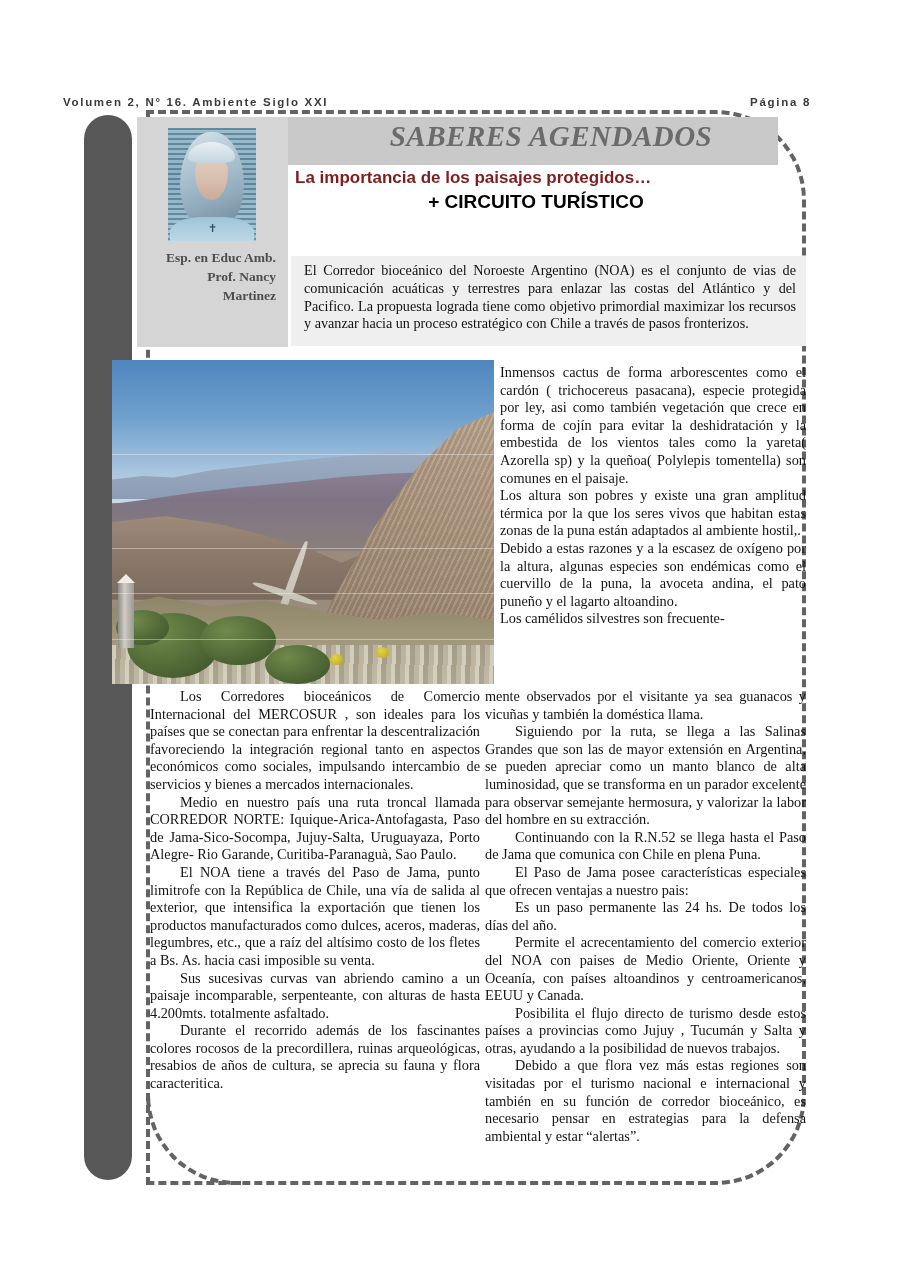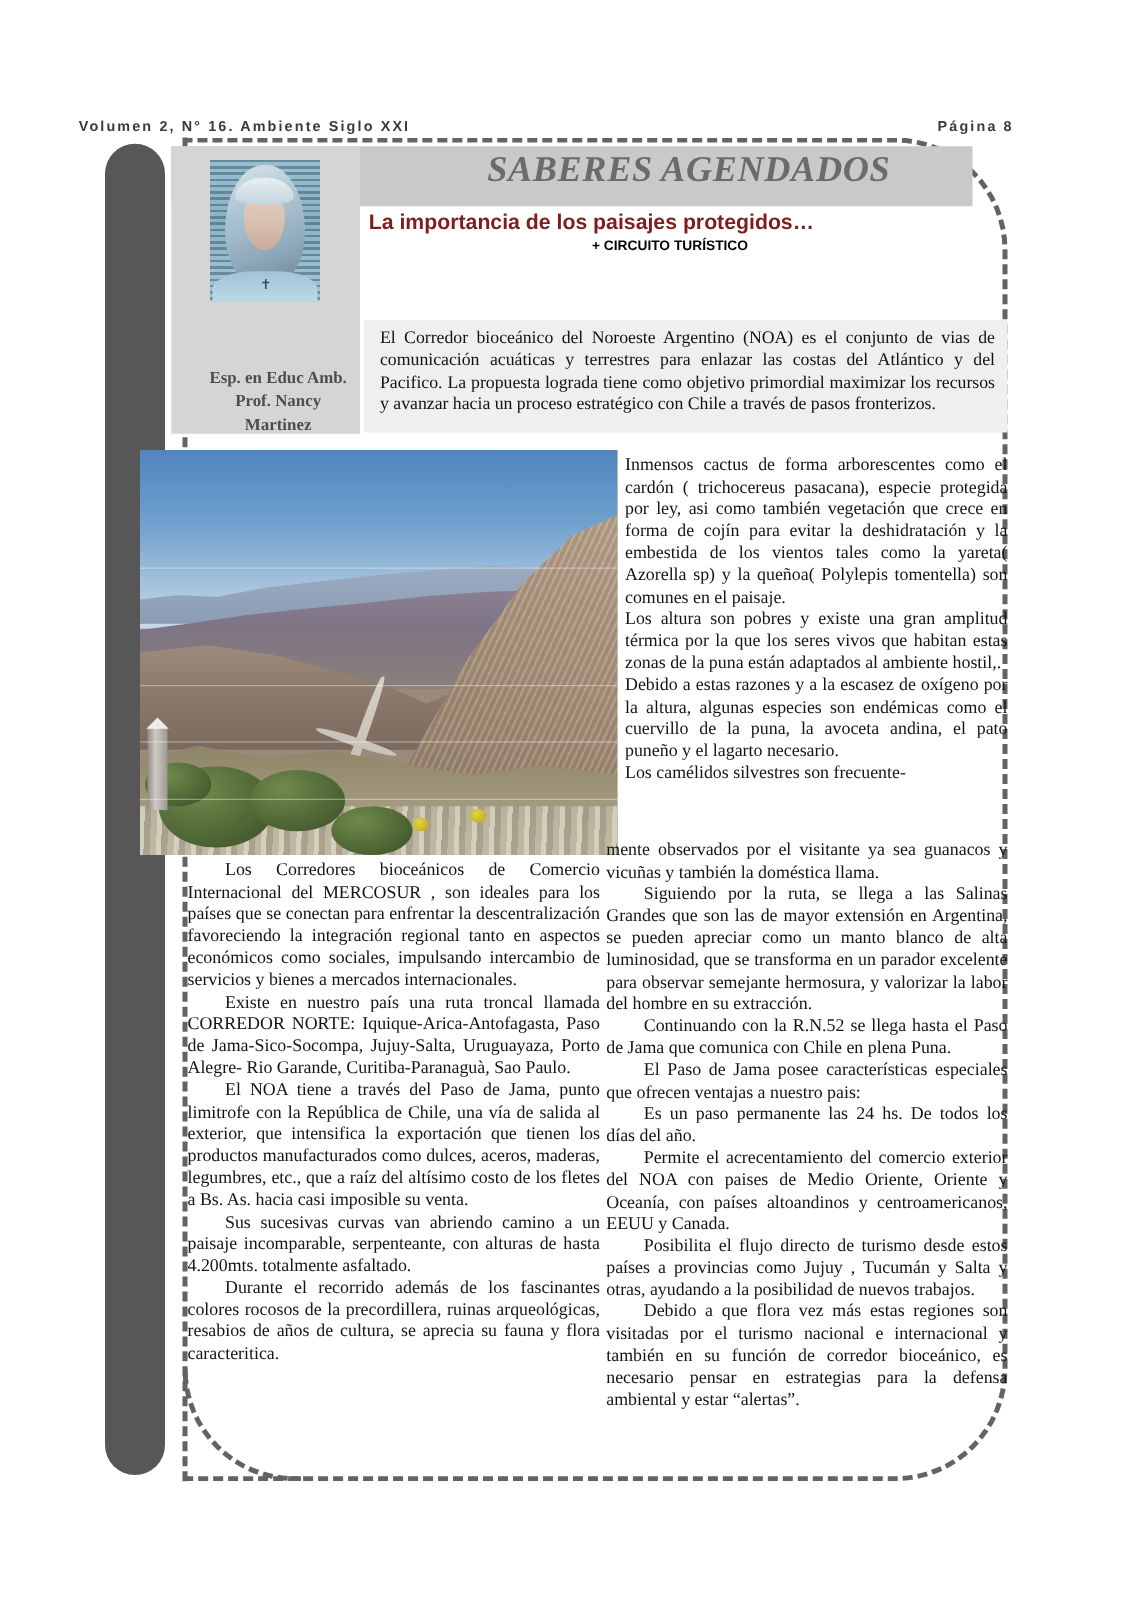--- a/index.html
+++ b/index.html
@@ -176,30 +176,29 @@
     position: absolute;
     left: 40px; bottom: 8px;
     width: 7px; height: 10px;
     color: #2f4e62;
     font-size: 11px;
     line-height: 10px;
     text-align: center;
   }
   #author-name {
     position: absolute;
-    left: 16px;
+    left: 0;
     top: 131px;
     width: 139px;
-    text-align: center;
+    text-align: right;
     font-family: "Liberation Serif", serif;
     font-weight: bold;
     font-size: 13.5px;
     line-height: 19px;
     color: #4d4d4d;
-    margin-top: 44px;
   }
 
   
   #headline {
     position: absolute;
     left: 291px;
     top: 168px;
     width: 490px;
   }
   #headline-line1 {
@@ -214,21 +213,21 @@
     font-family: "Liberation Sans", sans-serif;
     font-weight: bold;
     font-size: 17.5px;
     color: #000;
     text-align: center;
     margin-top: 3px;
   }
   #headline-line3 {
     font-family: "Liberation Sans", sans-serif;
     font-weight: bold;
-    font-size: 11px;
+    font-size: 19px;
     color: #000;
     text-align: center;
     margin-top: 3px;
   }
 
   
   #intro-box {
     position: absolute;
     left: 291px;
     top: 256px;
@@ -377,21 +376,21 @@
     top: 688px;
     width: 330px;
   }
   #col-right-upper {
     left: 500px;
     top: 364px;
     width: 306px;
   }
   #col-right-lower {
     left: 485px;
-    top: 672px;
+    top: 688px;
     width: 321px;
   }
 </style>
 </head>
 <body>
 
 <div id="dashed-frame"></div>
 <div id="dashed-frame-left"></div>
 <div id="dashed-frame-bottomleft"></div>
 <div id="left-bar"></div>
@@ -449,26 +448,26 @@
   <div class="ls-post"></div>
   <div class="ls-scanline" style="top:29%"></div>
   <div class="ls-scanline" style="top:58%"></div>
   <div class="ls-scanline" style="top:72%"></div>
   <div class="ls-scanline" style="top:86%"></div>
 </div>
 
 <div id="col-right-upper" class="bodycol">
     <p class="noind">Inmensos cactus de forma arborescentes como el cardón ( trichocereus pasacana), especie protegida por ley, asi como también vegetación que crece en forma de cojín para evitar la deshidratación y la embestida de los vientos tales como la yareta( Azorella sp) y la queñoa( Polylepis tomentella) son comunes en el paisaje.</p>
     <p class="noind">Los altura son pobres y existe una gran amplitud térmica  por la que los seres vivos que habitan estas zonas de la  puna están adaptados al ambiente hostil,.</p>
-    <p class="noind">Debido a estas razones y  a la escasez de oxígeno por la altura, algunas especies son endémicas como el cuervillo de la puna, la avoceta andina, el pato puneño y el lagarto necesario.</p>
+    <p class="noind">Debido a estas razones y  a la escasez de oxígeno por la altura, algunas especies son endémicas como el cuervillo de la puna, la avoceta andina, el pato puneño y el lagarto altoandino.</p>
     <p class="noind"> Los camélidos silvestres son frecuente-</p>
   </div>
 <div id="col-left-lower" class="bodycol">
     <p>Los Corredores bioceánicos de Comercio Internacional del MERCOSUR , son ideales para los países que se conectan para enfrentar la descentralización favoreciendo la integración regional tanto en aspectos económicos como sociales, impulsando intercambio de servicios y bienes a mercados internacionales.</p>
-    <p>Existe en nuestro país una ruta troncal llamada CORREDOR NORTE: Iquique-Arica-Antofagasta, Paso de Jama-Sico-Socompa, Jujuy-Salta, Uruguayaza, Porto Alegre- Rio Garande, Curitiba-Paranaguà, Sao Paulo.</p>
+    <p>Medio en nuestro país una ruta troncal llamada CORREDOR NORTE: Iquique-Arica-Antofagasta, Paso de Jama-Sico-Socompa, Jujuy-Salta, Uruguayaza, Porto Alegre- Rio Garande, Curitiba-Paranaguà, Sao Paulo.</p>
     <p>El NOA  tiene a través del Paso de Jama, punto limitrofe con la República de Chile, una vía de salida al exterior, que intensifica la exportación que tienen los productos manufacturados como dulces, aceros, maderas, legumbres, etc., que a raíz del altísimo costo de los fletes a Bs. As. hacia casi imposible su venta.</p>
     <p>Sus sucesivas curvas van abriendo camino a un paisaje incomparable, serpenteante, con alturas de hasta 4.200mts. totalmente asfaltado.</p>
     <p>Durante el recorrido además de los fascinantes colores rocosos de la  precordillera, ruinas arqueológicas, resabios de años de cultura, se aprecia su fauna y flora caracteritica.</p>
   </div>
 <div id="col-right-lower" class="bodycol">
     <p class="noind">mente observados por el visitante ya sea guanacos y vicuñas y también la doméstica llama.</p>
     <p>Siguiendo por la ruta, se llega a las Salinas Grandes que son las de mayor extensión en Argentina, se pueden apreciar como un manto blanco de alta luminosidad, que se transforma en un parador excelente para observar semejante hermosura, y valorizar la labor del hombre en su extracción.</p>
     <p>Continuando con la R.N.52 se llega hasta el Paso de Jama que comunica con Chile en plena Puna.</p>
     <p>El Paso de Jama posee características especiales que ofrecen ventajas a nuestro pais:</p>
     <p>Es un paso permanente las 24 hs. De todos los días del año.</p>

